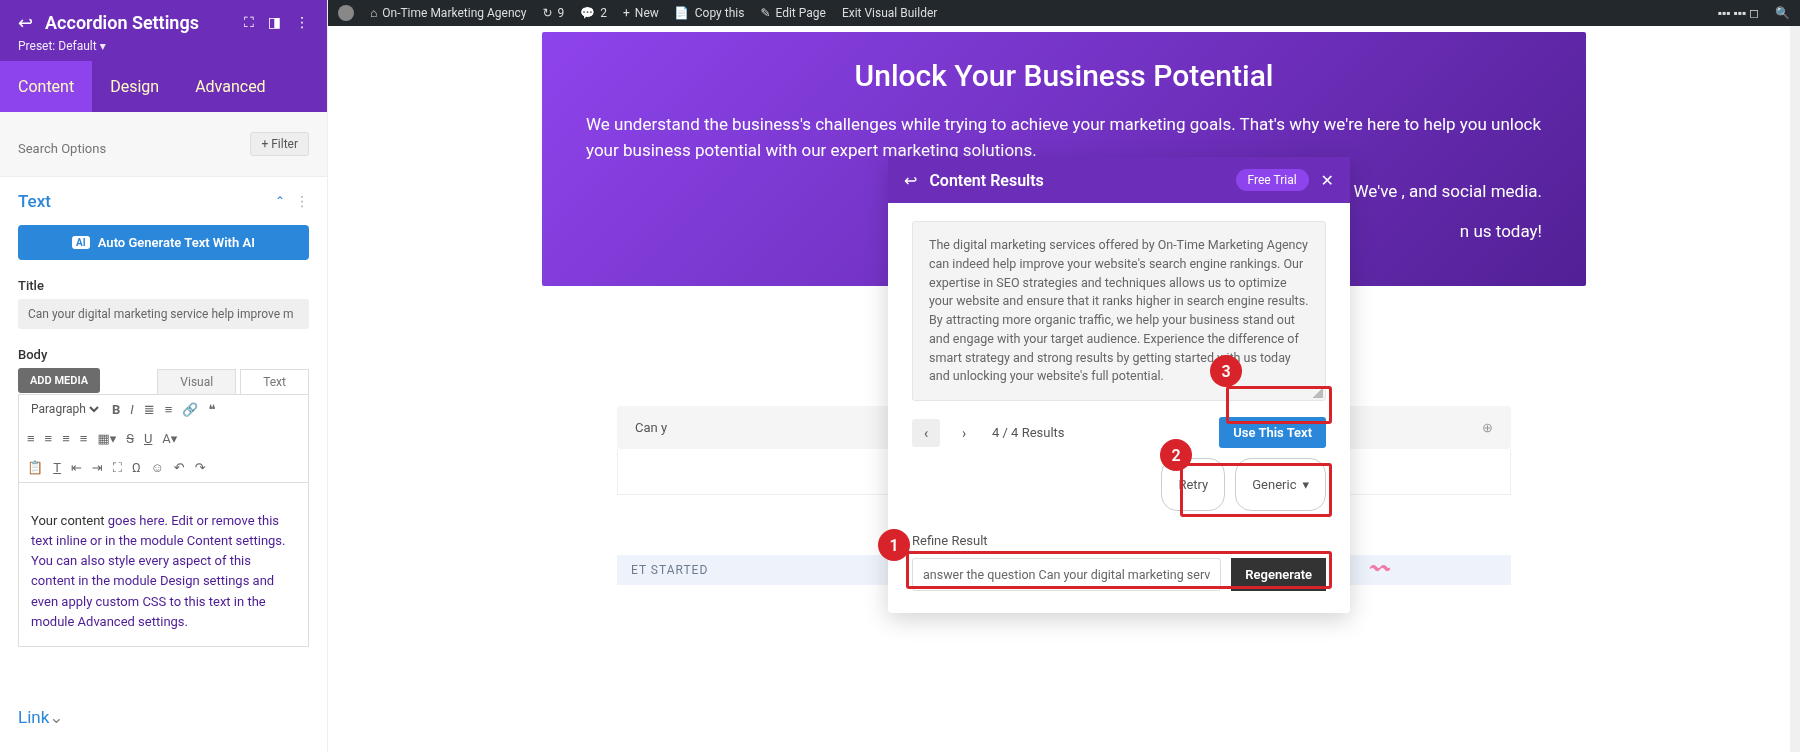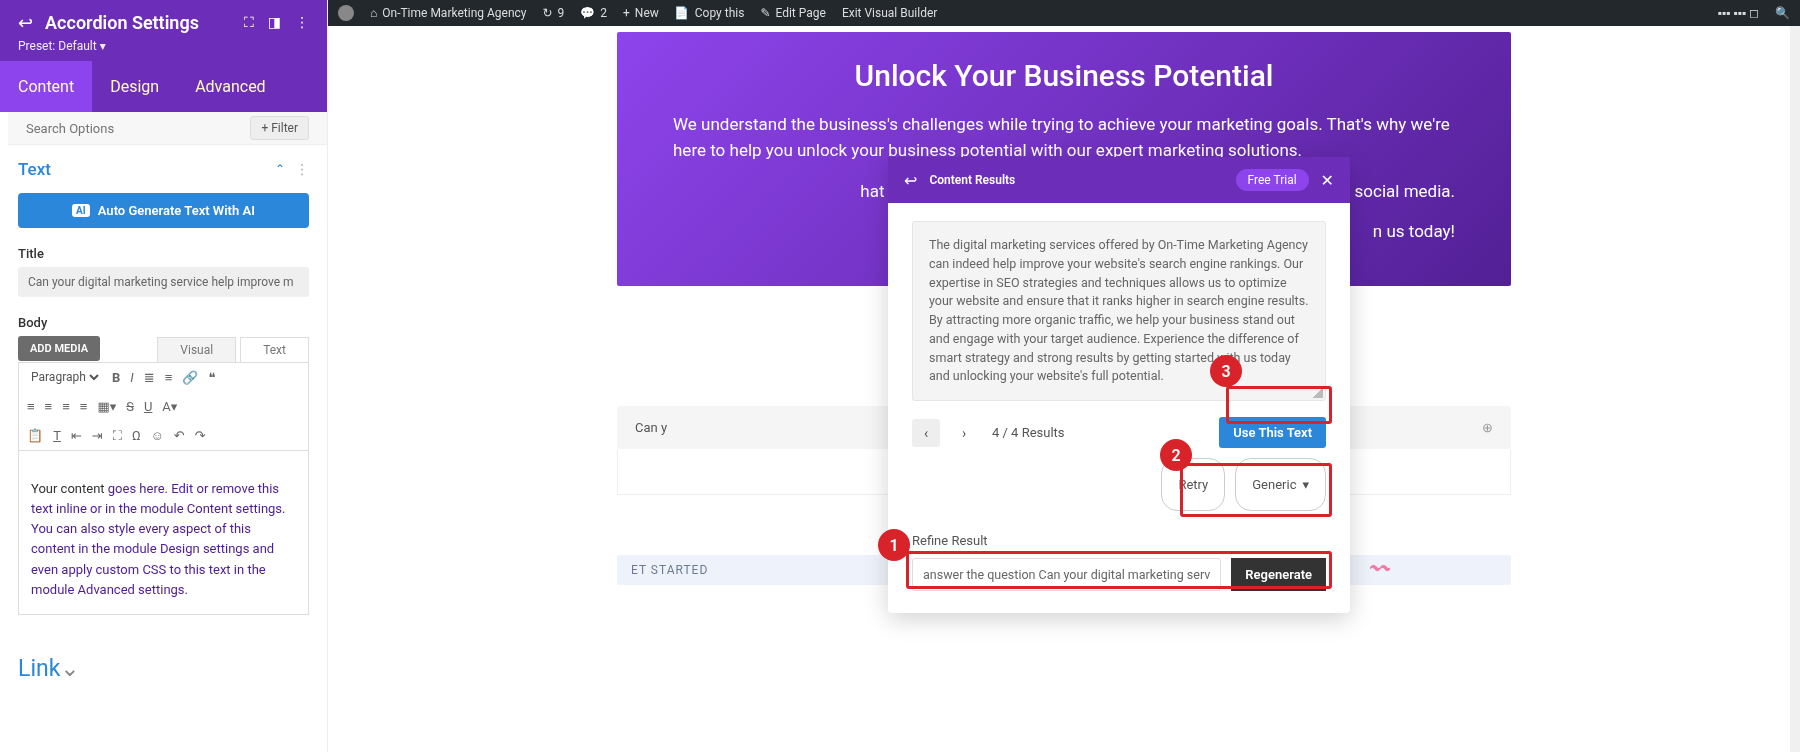--- a/index.html
+++ b/index.html
@@ -9,21 +9,21 @@
   .sidebar { width: 328px; height: 100%; background: #fff; border-right: 1px solid #eee; display: flex; flex-direction: column; }
   .sidebar-header { background: #6c2eb9; color: #fff; padding: 12px 18px 8px; }
   .sidebar-title-row { display: flex; align-items: center; gap: 12px; }
   .sidebar-title-row .back { font-size: 18px; }
   .sidebar-title-row h1 { font-size: 18px; font-weight: 600; flex: 1; }
   .sidebar-title-row .icons { display: flex; gap: 14px; font-size: 14px; }
   .preset { font-size: 12px; margin-top: 6px; opacity: .9; }
   .tabs { display: flex; background: #6c2eb9; }
   .tab { padding: 16px 18px; font-size: 16px; color: #fef9c3; cursor: pointer; }
   .tab.active { background: #8e44ec; }
-  .search-row { display: flex; align-items: center; padding: 4px 18px; border-bottom: 1px solid #eee; background: #f7f7f7; margin-left: 8px; }
+  .search-row { display: flex; align-items: flex-end; padding: 20px 18px; border-bottom: 1px solid #eee; background: #f7f7f7; }
   .search-row input { flex: 1; border: none; background: transparent; font-size: 13px; color: #888; outline: none; }
   .filter-btn { background: #eee; border: 1px solid #ddd; border-radius: 3px; padding: 4px 10px; font-size: 12px; color: #555; cursor: pointer; }
   
   .section-body { padding: 14px 18px; overflow-y: auto; flex: 1; }
   .section-head { display: flex; align-items: center; color: #2b87da; font-size: 17px; font-weight: 500; margin-bottom: 14px; }
   .section-head .spacer { flex: 1; }
   .section-head .chev { color: #2b87da; font-size: 12px; }
   .section-head .dots { color: #aaa; margin-left: 10px; font-size: 14px; }
   
   .ai-btn { width: 100%; background: #2b87da; color: #fff; border: none; border-radius: 4px; padding: 10px; font-size: 13px; font-weight: 600; cursor: pointer; display: flex; align-items: center; justify-content: center; gap: 8px; }
@@ -38,47 +38,47 @@
   .editor-tab.active { background: #f3f3f3; }
   
   .toolbar { border: 1px solid #ddd; padding: 6px 8px; display: flex; flex-wrap: wrap; gap: 10px; align-items: center; }
   .toolbar .fmt-sel { border: none; background: transparent; font-size: 12px; color: #555; }
   .toolbar span { color: #666; font-size: 13px; cursor: pointer; }
   .toolbar .row2 { width: 100%; display: flex; gap: 10px; margin-top: 4px; }
   
   .editor-area { border: 1px solid #ddd; border-top: none; padding: 28px 12px 14px; font-size: 13px; color: #333; line-height: 1.55; }
   .editor-area .ghost { color: #4c1d95; }
   
-  .link-section { display: flex; align-items: center; color: #2b87da; font-size: 23px; margin-top: 40px; cursor: pointer; }
+  .link-section { display: flex; align-items: center; color: #2b87da; font-size: 17px; margin-top: 60px; cursor: pointer; }
   
   
   .main { flex: 1; position: relative; background: #fff; height: 100%; }
   .wp-bar { background: #23282d; color: #ddd; height: 26px; display: flex; align-items: center; padding: 0 10px; font-size: 12px; gap: 16px; width: 100%; }
   .wp-bar .item { display: flex; align-items: center; gap: 5px; cursor: pointer; }
   .wp-bar .spacer { flex: 1; }
   .wp-bar .wpicon { width: 16px; height: 16px; border-radius: 50%; background: #888; display: inline-block; }
   
   .canvas { padding: 6px 0 0; display: flex; flex-direction: column; align-items: center; }
-  .hero { width: 894px; background: linear-gradient(135deg, #8e44ec 0%, #6c2eb9 60%, #522095 100%); color: #fff; padding: 26px 56px 28px; border-radius: 2px; }
+  .hero { width: 1044px; background: linear-gradient(135deg, #8e44ec 0%, #6c2eb9 60%, #522095 100%); color: #fff; padding: 26px 44px 28px; border-radius: 2px; }
   .hero h2 { font-size: 30px; font-weight: 500; text-align: center; margin-bottom: 18px; }
   .hero p { font-size: 17px; line-height: 1.55; margin-bottom: 14px; }
   
   .accordion-preview { width: 894px; margin-top: 120px; }
   .acc-item { background: #f5f5f5; border-radius: 4px; padding: 14px 18px; font-size: 13px; color: #555; display: flex; align-items: center; }
   .acc-item .plus { margin-left: auto; color: #999; }
   .acc-body-preview { height: 46px; background: #fff; border: 1px solid #eee; border-top: none; }
   
   .get-started-strip { width: 894px; margin-top: 60px; background: #eef3fb; padding: 8px 14px; font-size: 12px; color: #6d7b8f; letter-spacing: 1px; position: relative; }
   .wave { position: absolute; right: 120px; top: -4px; color: #f27ba8; font-size: 20px; }
   
   
   .modal { position: absolute; left: 560px; top: 157px; width: 462px; background: #fff; border-radius: 4px; box-shadow: 0 6px 24px rgba(0,0,0,.18); overflow: visible; }
   .modal-header { background: #6c2eb9; color: #fff; padding: 12px 16px; display: flex; align-items: center; gap: 12px; }
   .modal-header .back { font-size: 16px; }
-  .modal-header h3 { font-size: 12px; font-weight: 600; flex: 1; }
+  .modal-header h3 { font-size: 16px; font-weight: 600; flex: 1; }
   .free-trial { background: #8e44ec; border-radius: 14px; padding: 4px 12px; font-size: 12px; }
   .modal-close { font-size: 16px; cursor: pointer; }
   
   .modal-body { padding: 18px 24px 22px; }
   .result-box { background: #f4f4f4; border: 1px solid #e5e5e5; border-radius: 3px; padding: 14px 16px; font-size: 12.5px; color: #666; line-height: 1.5; position: relative; }
   .result-box::after { content: ""; position: absolute; right: 2px; bottom: 2px; width: 10px; height: 10px; background: linear-gradient(135deg, transparent 50%, #bbb 50%); }
   
   .pager-row { display: flex; align-items: center; margin-top: 16px; gap: 10px; }
   .pg-btn { width: 28px; height: 28px; background: #eee; border-radius: 3px; display: flex; align-items: center; justify-content: center; color: #555; cursor: pointer; font-size: 14px; }
   .pg-label { font-size: 13px; color: #555; margin-left: 4px; }

